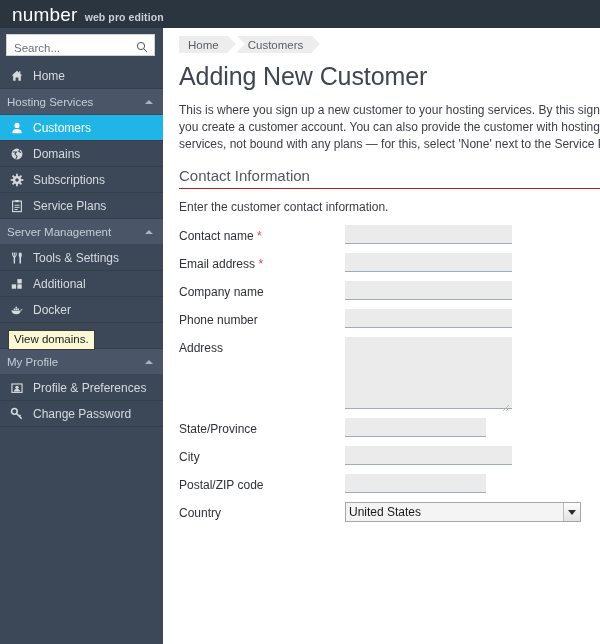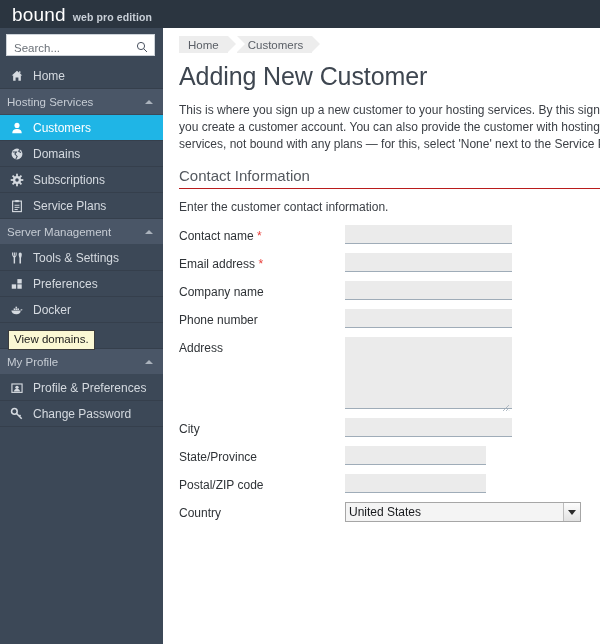--- a/index.html
+++ b/index.html
@@ -287,21 +287,21 @@
   }
   .ta-holder { position: relative; }
 </style>
 </head>
 <body>
 
 <div id="app">
 
   <div class="topbar">
     <div class="logo-wrap">
-      <span class="logo-text">bound</span>
+      <span class="logo-text">number</span>
       <span class="logo-underline"></span>
       <span class="logo-edition">web pro edition</span>
     </div>
   </div>
 
   <div class="sidebar">
 
     <div class="search-row">
       <div class="search-box">
         <input class="search-input" type="text" placeholder="Search..." style="">
@@ -396,21 +396,21 @@
     </div>
 
     <div class="nav-item">
       <span class="nav-icon">
         <svg viewBox="0 0 16 16" width="14" height="14">
           <rect x="2" y="8.4" width="5" height="5" fill="#d5dae0"></rect>
           <rect x="8.4" y="8.4" width="5" height="5" fill="#d5dae0"></rect>
           <rect x="8.4" y="2.4" width="5" height="5" fill="#d5dae0"></rect>
         </svg>
       </span>
-      <span class="nav-label">Preferences</span>
+      <span class="nav-label">Additional</span>
     </div>
 
     <div class="nav-item">
       <span class="nav-icon">
         <svg viewBox="0 0 16 16" width="14" height="14">
           <rect x="4.2" y="6.2" width="1.8" height="1.8" fill="#d5dae0"></rect>
           <rect x="6.3" y="6.2" width="1.8" height="1.8" fill="#d5dae0"></rect>
           <rect x="8.4" y="6.2" width="1.8" height="1.8" fill="#d5dae0"></rect>
           <rect x="6.3" y="4.2" width="1.8" height="1.8" fill="#d5dae0"></rect>
           <path d="M1.6 8.6 L12.2 8.6 C12.2 11.6 10.4 12.8 7.4 12.8 C3.6 12.8 1.8 11.2 1.6 8.6 Z" fill="#d5dae0"></path>
@@ -513,27 +513,27 @@
           <textarea class="ta ta-addr" style=""></textarea>
           <span class="resize-grip">
             <svg viewBox="0 0 8 8" width="8" height="8">
               <path d="M7 1 L1 7 M7 4 L4 7 M7 6.6 L6.6 7" stroke="#9facb8" stroke-width="0.8"></path>
             </svg>
           </span>
         </div>
       </div>
 
       <div class="frow">
+        <div class="flabel">State/Province</div>
+        <input class="ctrl w-mid" type="text" style="">
+      </div>
+
+      <div class="frow">
         <div class="flabel">City</div>
         <input class="ctrl w-wide" type="text" style="">
-      </div>
-
-      <div class="frow">
-        <div class="flabel">State/Province</div>
-        <input class="ctrl w-mid" type="text" style="">
       </div>
 
       <div class="frow">
         <div class="flabel">Postal/ZIP code</div>
         <input class="ctrl w-mid" type="text" style="">
       </div>
 
       <div class="frow">
         <div class="flabel">Country</div>
         <div class="sel-wrap">

